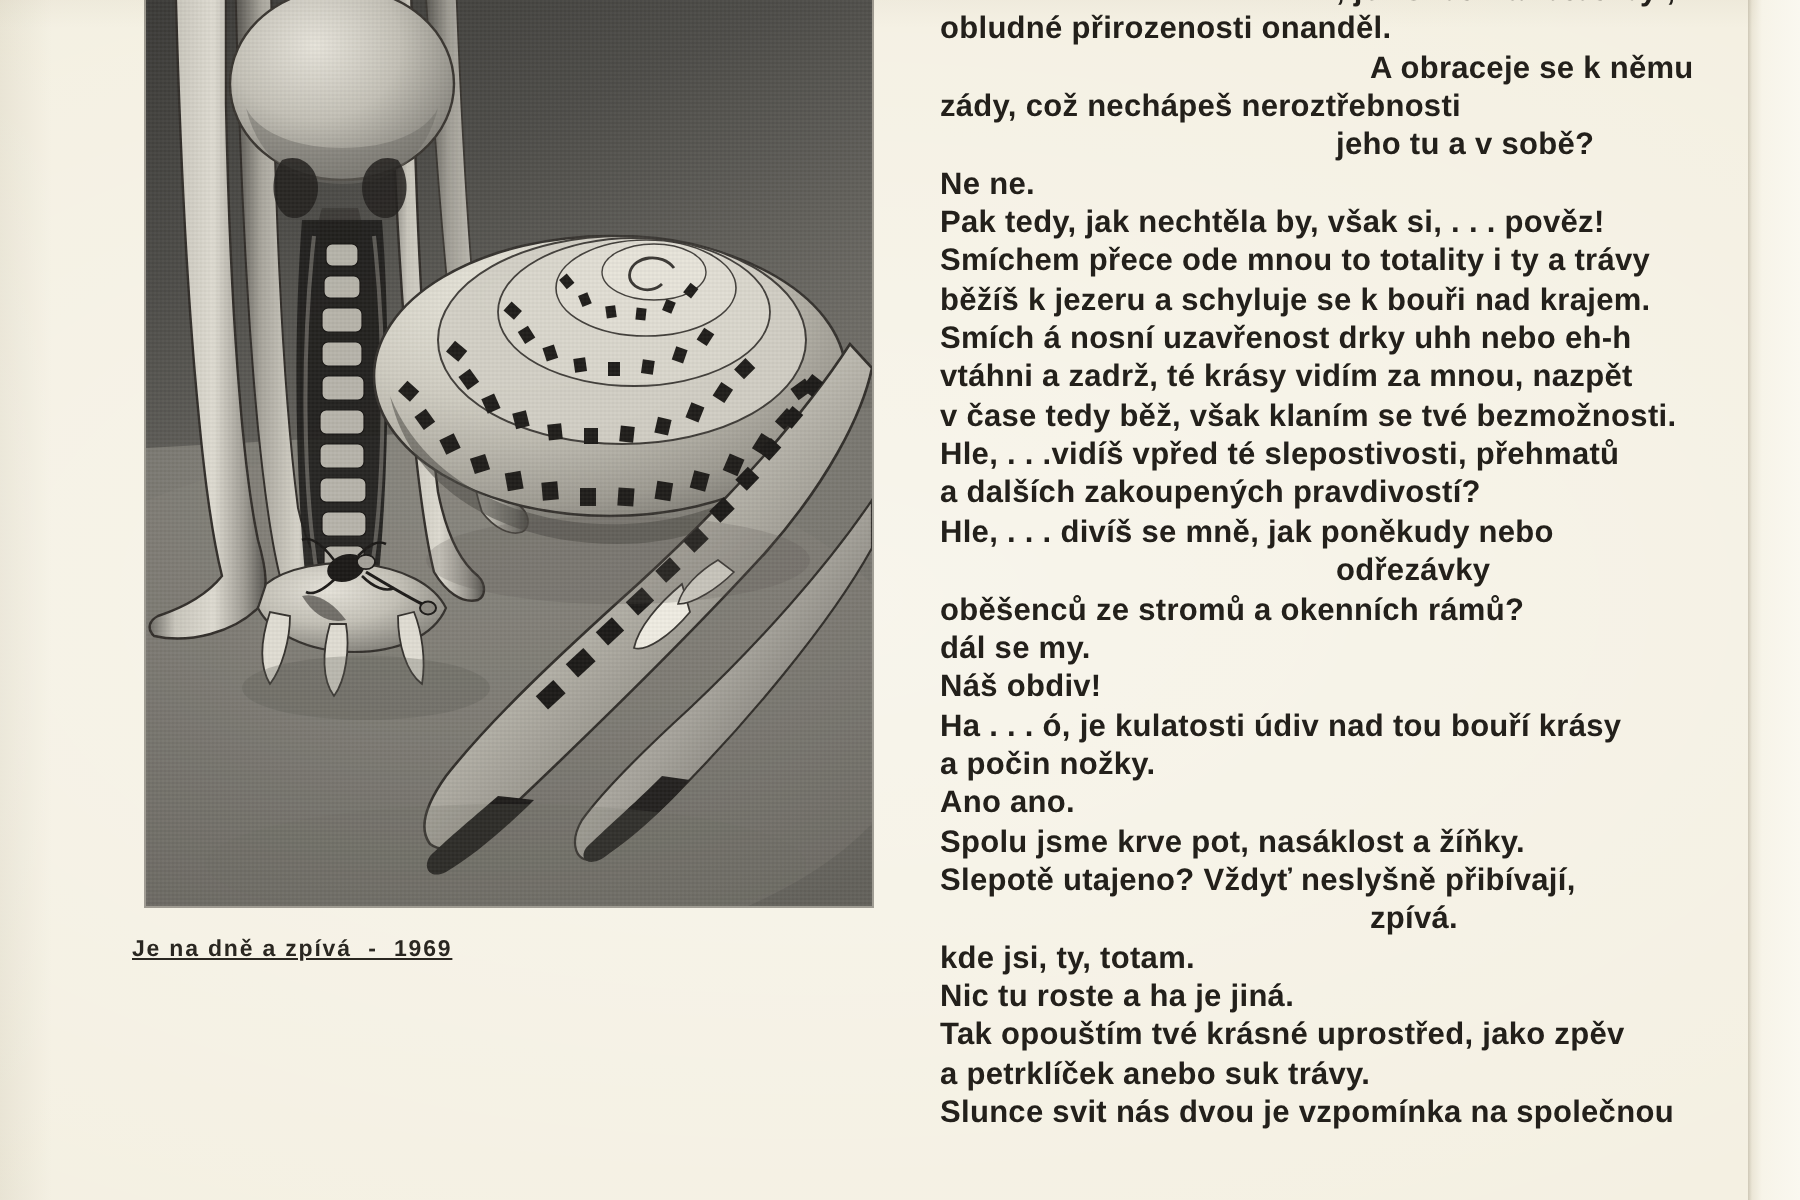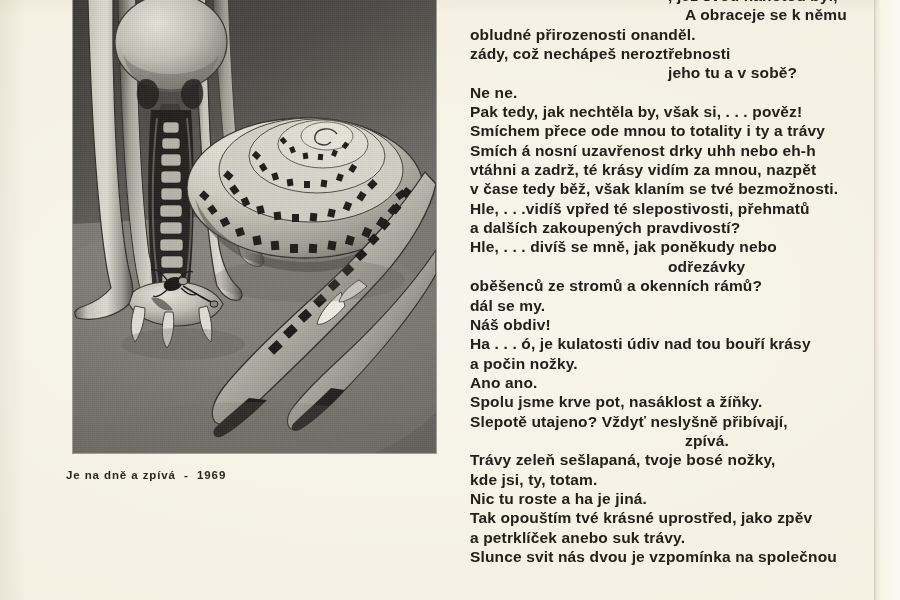--- a/index.html
+++ b/index.html
@@ -72,20 +72,21 @@
 
   #caption {
     position: absolute;
     left: 66px;
     top: 469px;
     font-size: 11.5px;
     letter-spacing: 0.9px;
     color: #2a2721;
     font-weight: 600;
     white-space: pre;
+    text-decoration: underline;
   }
 
   
   #poem {
     position: absolute;
     left: 470px;
     top: -14px;
     width: 400px;
     color: #23201b;
     font-size: 15.5px;
@@ -321,44 +322,44 @@
         <ellipse cx="180" cy="440" rx="150" ry="30" fill="#6e6c66" opacity="0.20"></ellipse>
       </g>
     </svg>
     <div id="plate-grain"></div>
   </div>
 
   <div id="caption">Je na dně a zpívá  -  1969</div>
 
   <div id="poem">
       <span class="ln ind-lg">, jež svou nahotou byl,</span>
+      <span class="ln">obludné přirozenosti onanděl.</span>
       <span class="ln ind-xl">A obraceje se k němu</span>
-      <span class="ln">obludné přirozenosti onanděl.</span>
       <span class="ln">zády, což nechápeš neroztřebnosti</span>
       <span class="ln ind-lg">jeho tu a v sobě?</span>
       <span class="ln">Ne ne.</span>
       <span class="ln">Pak tedy, jak nechtěla by, však si, . . . pověz!</span>
       <span class="ln">Smíchem přece ode mnou to totality i ty a trávy</span>
+      <span class="ln">běžíš k jezeru a schyluje se k bouři nad krajem.</span>
       <span class="ln">Smích á nosní uzavřenost drky uhh nebo eh-h</span>
       <span class="ln">vtáhni a zadrž, té krásy vidím za mnou, nazpět</span>
       <span class="ln">v čase tedy běž, však klaním se tvé bezmožnosti.</span>
       <span class="ln">Hle, . . .vidíš vpřed té slepostivosti, přehmatů</span>
       <span class="ln">a dalších zakoupených pravdivostí?</span>
       <span class="ln">Hle, . . . divíš se mně, jak poněkudy nebo</span>
       <span class="ln ind-lg">odřezávky</span>
       <span class="ln">oběšenců ze stromů a okenních rámů?</span>
       <span class="ln">dál se my.</span>
       <span class="ln">Náš obdiv!</span>
       <span class="ln">Ha . . . ó, je kulatosti údiv nad tou bouří krásy</span>
       <span class="ln">a počin nožky.</span>
       <span class="ln">Ano ano.</span>
       <span class="ln">Spolu jsme krve pot, nasáklost a žíňky.</span>
       <span class="ln">Slepotě utajeno? Vždyť neslyšně přibívají,</span>
       <span class="ln ind-xl">zpívá.</span>
-      <span class="ln">Trávy zeleň sešlapaná, tvoje bosé nožky,</span>
       <span class="ln">kde jsi, ty, totam.</span>
       <span class="ln">Nic tu roste a ha je jiná.</span>
       <span class="ln">Tak opouštím tvé krásné uprostřed, jako zpěv</span>
       <span class="ln">a petrklíček anebo suk trávy.</span>
       <span class="ln">Slunce svit nás dvou je vzpomínka na společnou</span>
     </div>
 
   <div id="page-edge"></div>
 </div>
 

